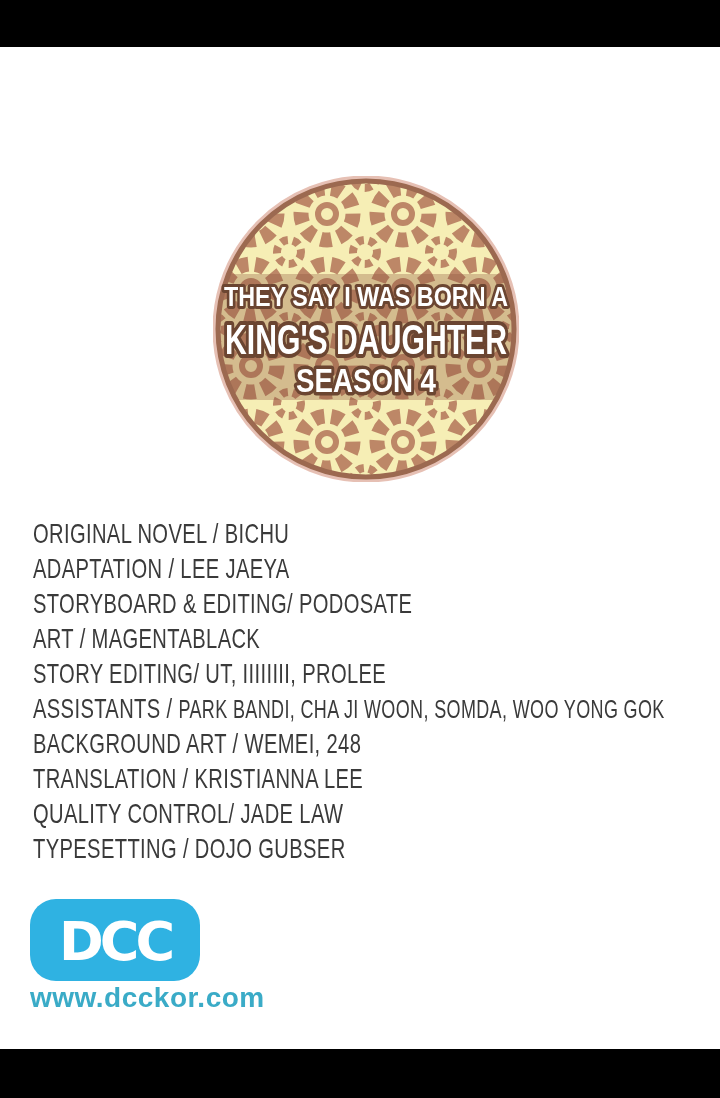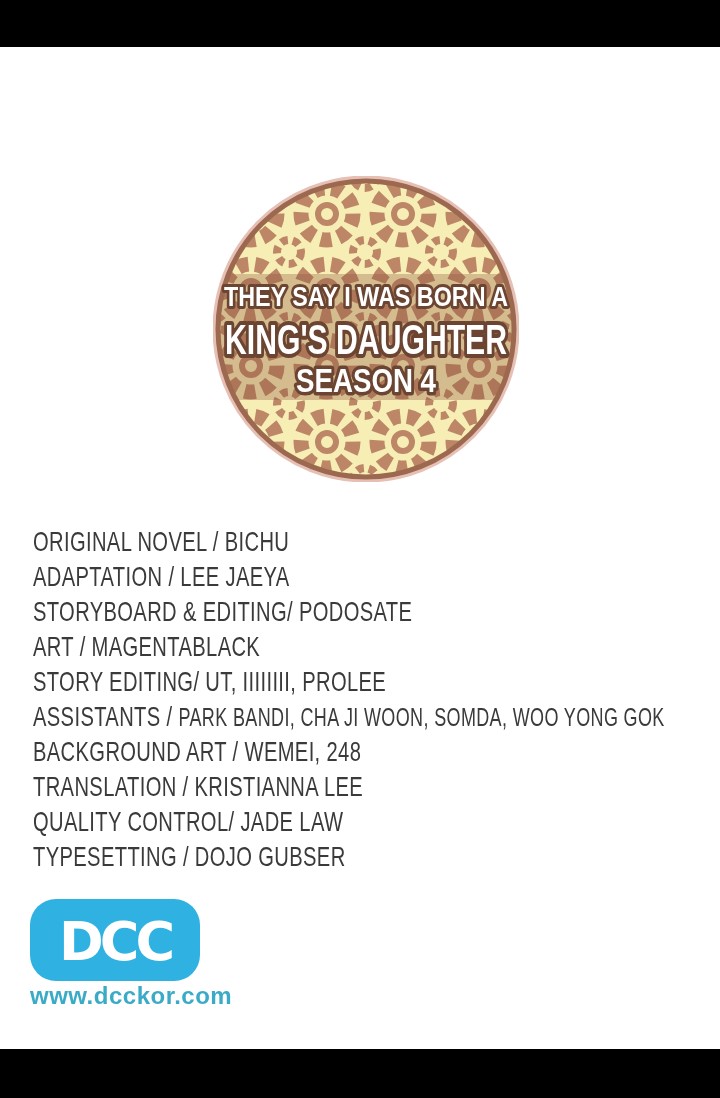--- a/index.html
+++ b/index.html
@@ -6,32 +6,32 @@
   body{
     width:720px;height:1098px;position:relative;overflow:hidden;
     background:#ffffff;
     font-family:"Liberation Sans",sans-serif;
   }
   .top-bar{position:absolute;left:0;top:0;width:720px;height:47px;background:#000000;}
   .bottom-bar{position:absolute;left:0;top:1049px;width:720px;height:49px;background:#000000;}
 
   .medallion{position:absolute;left:213px;top:176px;width:306px;height:306px;}
 
-  .credits{position:absolute;left:33px;top:516px;width:680px;color:#3a3a3a;margin-top:8px;}
+  .credits{position:absolute;left:33px;top:516px;width:680px;color:#3a3a3a;}
   .credit-line{
     height:35px;line-height:35px;white-space:nowrap;
     font-size:28px;letter-spacing:0.5px;
     transform:scaleX(0.72);transform-origin:0 50%;
   }
   .credit-line .names{font-size:25px;}
 
   .logo{position:absolute;left:30px;top:899px;width:170px;height:82px;}
   .site-url{
     position:absolute;left:30px;top:982px;width:220px;
-    font-size:24px;font-weight:bold;color:#3aabc7;letter-spacing:0.5px;
+    font-size:28px;font-weight:bold;color:#3aabc7;letter-spacing:0.5px;
   }
 </style>
 </head>
 <body>
 
 <div class="top-bar"></div>
 
 <svg class="medallion" viewBox="0 0 306 306" xmlns="http://www.w3.org/2000/svg">
   <defs>
     <pattern id="coinPattern" width="76" height="76" patternUnits="userSpaceOnUse">

